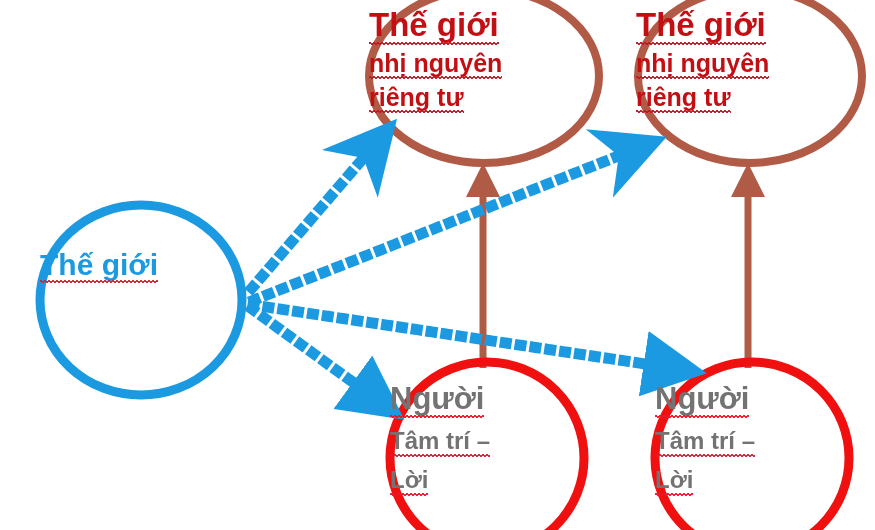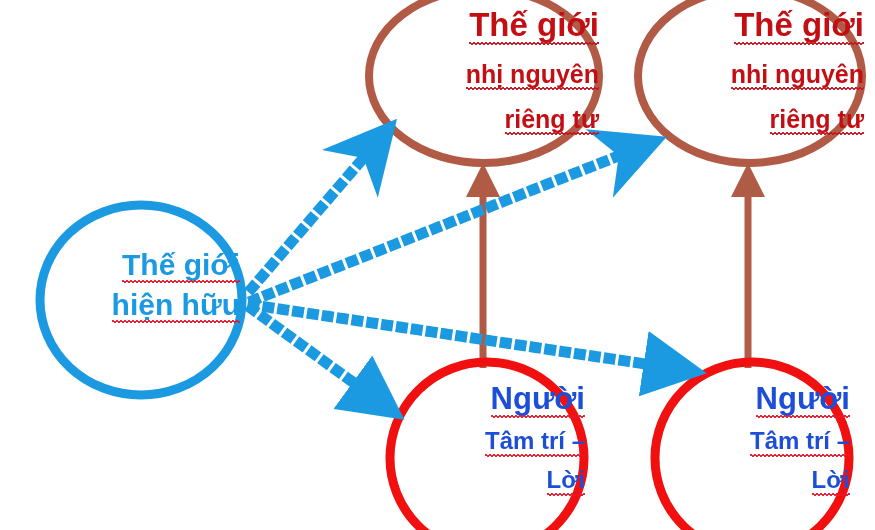--- a/index.html
+++ b/index.html
@@ -19,21 +19,21 @@
   }
   #canvas {
     position: absolute;
     left: 0;
     top: 0;
     width: 875px;
     height: 530px;
   }
   .node-label {
     position: absolute;
-    text-align: right;
+    text-align: left;
     line-height: 1.04;
     font-weight: bold;
     white-space: nowrap;
     pointer-events: none;
     -webkit-font-smoothing: antialiased;
   }
   .ln {
     display: block;
     position: relative;
   }
@@ -70,25 +70,25 @@
     color: #1b9ae2;
     font-size: 30px;
   }
   #lbl-world-existing .ln + .ln { margin-top: 8px; }
 
   #lbl-dual-left  { left: 369px; top: 8px;  width: 230px; }
   #lbl-dual-right { left: 636px; top: 8px;  width: 228px; }
   .dual-label { color: #c30e13; }
   .dual-label .big   { font-size: 33px; }
   .dual-label .small { font-size: 25px; }
-  .dual-label .ln + .ln { margin-top: 18px; }
+  .dual-label .ln + .ln { margin-top: 7px; }
 
   #lbl-person-left  { left: 390px; top: 383px; width: 195px; }
   #lbl-person-right { left: 655px; top: 383px; width: 195px; }
-  .person-label { color: #1d4ed8; }
+  .person-label { color: #737373; }
   .person-label .big   { font-size: 31px; }
   .person-label .small { font-size: 24px; }
   .person-label .ln + .ln { margin-top: 13px; }
 </style>
 </head>
 <body>
 
 <div id="stage">
 
   <svg id="canvas" viewBox="0 0 875 530" xmlns="http://www.w3.org/2000/svg">
@@ -135,21 +135,20 @@
     </g>
 
     <g>
       <line x1="252" y1="309" x2="376" y2="399" stroke="#1b9ae2" stroke-width="11" stroke-dasharray="1 14" stroke-linecap="square" marker-end="url(#mk-blue-plain)"></line>
     </g>
 
   </svg>
 
   <div class="node-label" id="lbl-world-existing">
     <span class="ln"><span class="sq">Thế giới</span></span>
-    <span class="ln"><span class="sq">hiện hữu</span></span>
   </div>
 
   <div class="node-label dual-label" id="lbl-dual-left">
     <span class="ln big"><span class="sq dark">Thế giới</span></span>
     <span class="ln small"><span class="sq dark">nhị nguyên</span></span>
     <span class="ln small"><span class="sq dark">riêng tư</span></span>
   </div>
 
   <div class="node-label dual-label" id="lbl-dual-right">
     <span class="ln big"><span class="sq dark">Thế giới</span></span>

